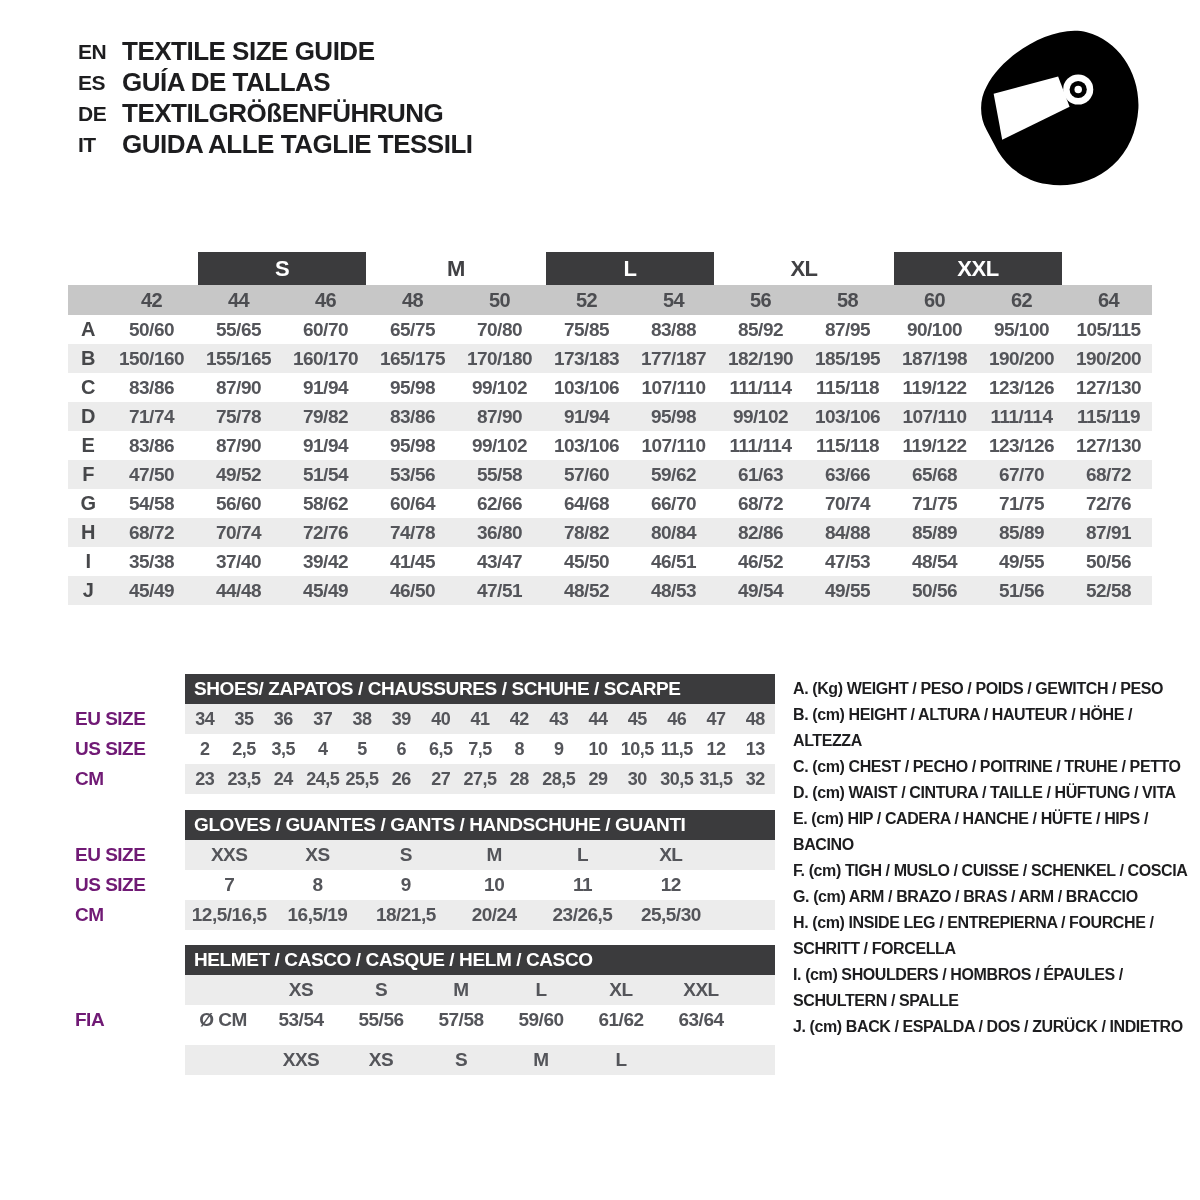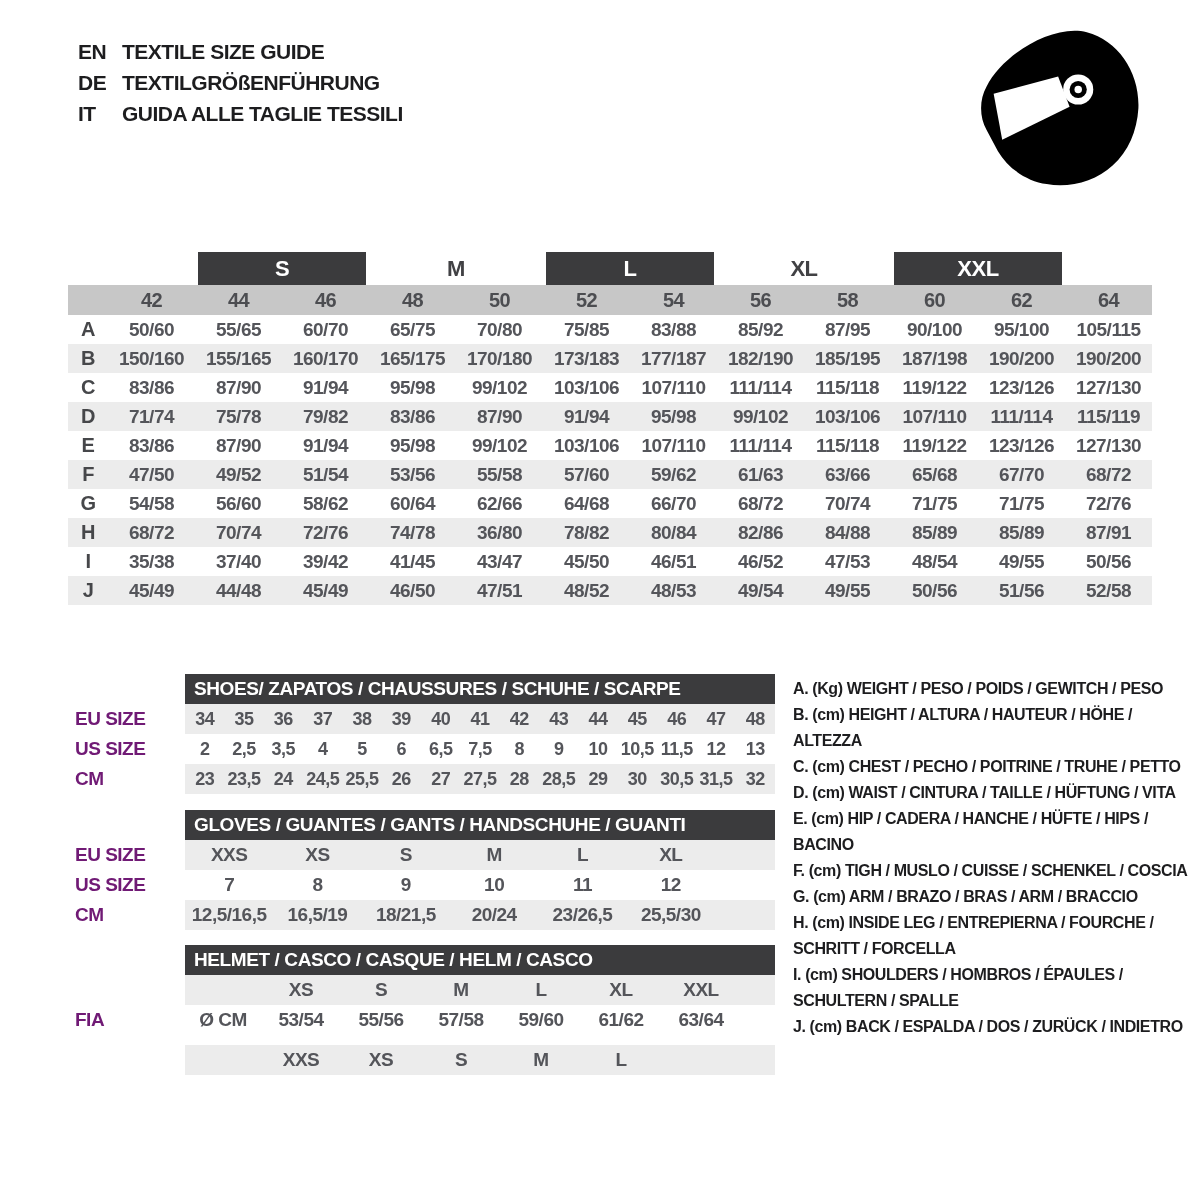--- a/index.html
+++ b/index.html
@@ -3,21 +3,21 @@
 <meta charset="utf-8">
 <style>
   html,body{margin:0;padding:0;background:#fff;}
   .canvas{position:relative;width:1200px;height:1080px;background:#ffffff;
           font-family:"Liberation Sans",sans-serif;overflow:hidden;text-decoration:underline;}
 
   
   .lang-list{position:absolute;left:78px;top:36px;}
   .lang-row{display:flex;height:31px;align-items:center;}
   .lang-code{width:44px;font-weight:bold;font-size:21px;color:#1d1d1f;letter-spacing:-0.5px;}
-  .lang-label{font-weight:bold;font-size:21px;color:#1d1d1f;letter-spacing:-0.5px;}
+  .lang-label{font-weight:bold;font-size:26px;color:#1d1d1f;letter-spacing:-0.5px;}
 
   
   .helmet-icon{position:absolute;left:975px;top:22px;width:172px;height:178px;}
 
   
   .textile{position:absolute;left:68px;top:252px;width:1084px;}
   .grid13{display:grid;grid-template-columns:40px repeat(12,1fr);}
   .sg-row{height:33px;}
   .sg{display:flex;align-items:center;justify-content:center;font-weight:bold;font-size:22px;letter-spacing:-0.5px;}
   .sg-box{background:#3b3b3d;color:#ffffff;margin:0 3px;}
@@ -60,20 +60,24 @@
 <body>
 
 <div class="canvas">
 
   <div class="lang-list">
       <div class="lang-row">
         <span class="lang-code">EN</span>
         <span class="lang-label">TEXTILE SIZE GUIDE</span>
       </div>
       <div class="lang-row">
+        <span class="lang-code">ES</span>
+        <span class="lang-label">GUÍA DE TALLAS</span>
+      </div>
+      <div class="lang-row">
         <span class="lang-code">DE</span>
         <span class="lang-label">TEXTILGRÖßENFÜHRUNG</span>
       </div>
       <div class="lang-row">
         <span class="lang-code">IT</span>
         <span class="lang-label">GUIDA ALLE TAGLIE TESSILI</span>
       </div>
     </div>
 
   <svg class="helmet-icon" viewBox="0 0 120 120" xmlns="http://www.w3.org/2000/svg">

